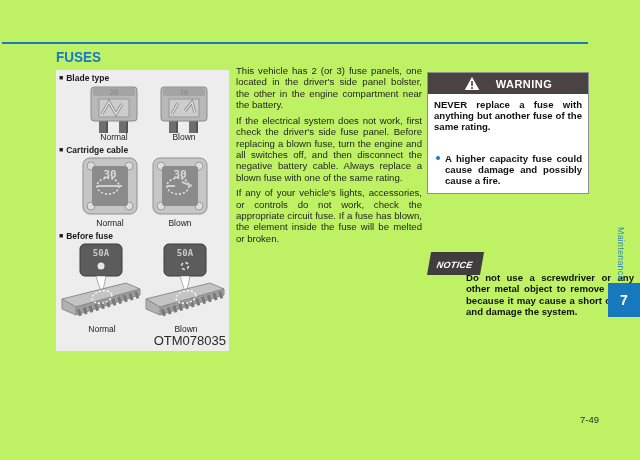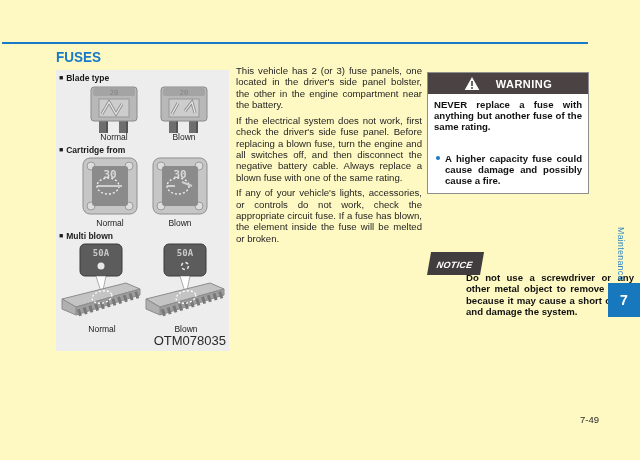--- a/index.html
+++ b/index.html
@@ -1,18 +1,18 @@
 <!DOCTYPE html>
 <html><head>
 <meta charset="utf-8">
 <style>
   * { margin:0; padding:0; box-sizing:border-box; }
   html,body { width:640px; height:460px; background:#ffffff; overflow:hidden;
               font-family:"Liberation Sans", sans-serif; }
-  .page { position:relative; width:640px; height:460px; background:#fef9c3; }
+  .page { position:relative; width:640px; height:460px; background:#bef264; }
 
   .top-rule { position:absolute; left:2px; top:42px; width:586px; height:2px; background:#1879c8; }
 
   .title { position:absolute; left:56px; top:48px; font-size:15px; font-weight:700;
            color:#1879c8; letter-spacing:0px; transform:scaleX(0.9); transform-origin:left top; }
 
   
   .figure-panel { position:absolute; left:56px; top:70px; width:173px; height:281px; background:#ededed; }
   .sec-label { position:absolute; font-size:8.5px; font-weight:600; color:#1a1a1a; white-space:nowrap; }
   .sec-label .sq { font-size:7px; margin-right:3px; position:relative; top:-1px; }
@@ -97,21 +97,21 @@
       <polyline points="16,30 22,19" fill="none" stroke="#8f8f8f" stroke-width="3"></polyline>
       <polyline points="29,27 36,18 39,29" fill="none" stroke="#8f8f8f" stroke-width="3"></polyline>
       <polyline points="16,30 22,19" fill="none" stroke="#e8e8e8" stroke-width="1.2"></polyline>
       <polyline points="29,27 36,18 39,29" fill="none" stroke="#e8e8e8" stroke-width="1.2"></polyline>
     </svg>
 
     <div class="cap" style="left:30px; top:62px; width:56px;">Normal</div>
     <div class="cap" style="left:100px; top:62px; width:56px;">Blown</div>
 
     <div class="sec-label" style="left:3px; top:75px;">
-      <span class="sq">■</span><span>Cartridge from</span>
+      <span class="sq">■</span><span>Cartridge cable</span>
     </div>
 
     <svg class="fuse-img" style="left:26px; top:87px;" width="56" height="58" viewBox="0 0 56 58">
       <rect x="1" y="1" width="54" height="56" rx="7" fill="#c6c6c6" stroke="#8f8f8f"></rect>
       <circle cx="9" cy="9" r="4" fill="#dedede" stroke="#9a9a9a"></circle>
         <circle cx="47" cy="9" r="4" fill="#dedede" stroke="#9a9a9a"></circle>
       <circle cx="9" cy="49" r="4" fill="#dedede" stroke="#9a9a9a"></circle>
         <circle cx="47" cy="49" r="4" fill="#dedede" stroke="#9a9a9a"></circle>
       <rect x="10" y="9" width="36" height="40" rx="3" fill="#8b8b8b"></rect>
       <text x="28" y="21" font-size="11" font-weight="bold" fill="#d9d9d9" text-anchor="middle" font-family="DejaVu Sans Mono, monospace">30</text>
@@ -131,21 +131,21 @@
       <ellipse cx="26" cy="29" rx="11" ry="8" fill="none" stroke="#efefef" stroke-width="1.4" stroke-dasharray="2,2"></ellipse>
       <line x1="15" y1="29" x2="23" y2="29" stroke="#cfcfcf" stroke-width="2"></line>
       <line x1="30" y1="25" x2="40" y2="29" stroke="#cfcfcf" stroke-width="2"></line>
       <text x="28" y="21" transform="rotate(180,28,41)" font-size="11" font-weight="bold" fill="#d9d9d9" text-anchor="middle" font-family="DejaVu Sans Mono, monospace">30</text>
     </svg>
 
     <div class="cap" style="left:26px; top:148px; width:56px;">Normal</div>
     <div class="cap" style="left:96px; top:148px; width:56px;">Blown</div>
 
     <div class="sec-label" style="left:3px; top:161px;">
-      <span class="sq">■</span><span>Multi blown</span>
+      <span class="sq">■</span><span>Before fuse</span>
     </div>
 
     <svg class="fuse-img" style="left:4px; top:173px;" width="84" height="80" viewBox="0 0 84 80">
       <rect x="20" y="1" width="42" height="32" rx="5" fill="#5c5c5c" stroke="#3a3a3a"></rect>
       <text x="41" y="13" font-size="9" font-weight="bold" fill="#c8c8c8" text-anchor="middle" font-family="DejaVu Sans Mono, monospace">50A</text>
       <circle cx="41" cy="23" r="3.5" fill="#e8e8e8"></circle>
       <polygon points="36,33 46,33 42,52" fill="#ffffff" stroke="#777" stroke-width="0.6"></polygon>
       <polygon points="2,56 66,40 80,46 16,64" fill="#c4c4c4" stroke="#8c8c8c"></polygon>
       <polygon points="16,64 80,46 80,52 16,72" fill="#9e9e9e" stroke="#8c8c8c"></polygon>
       <polygon points="2,56 16,64 16,72 2,66" fill="#b0b0b0" stroke="#8c8c8c"></polygon>

